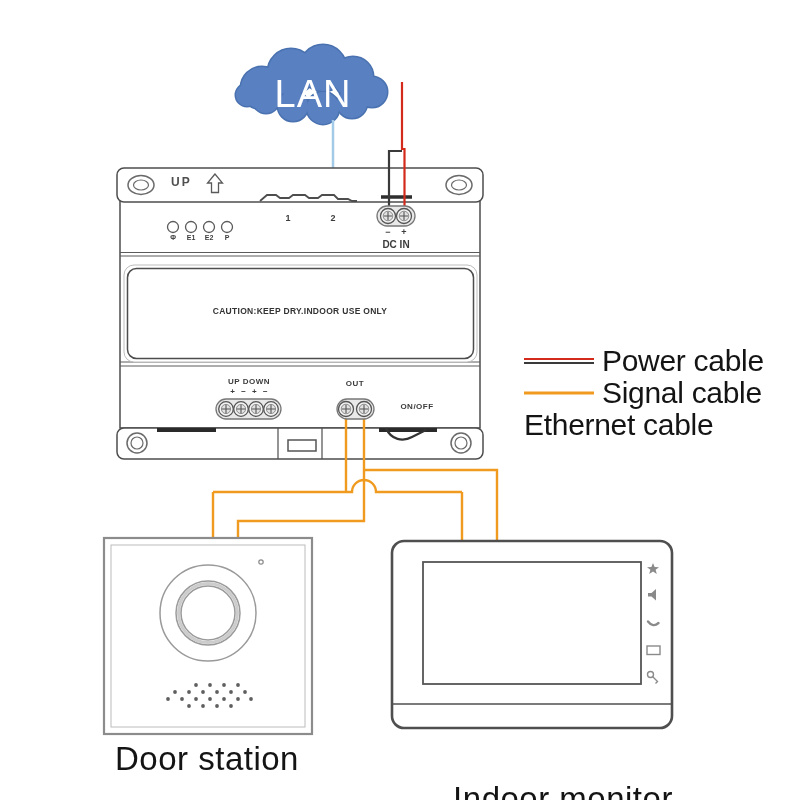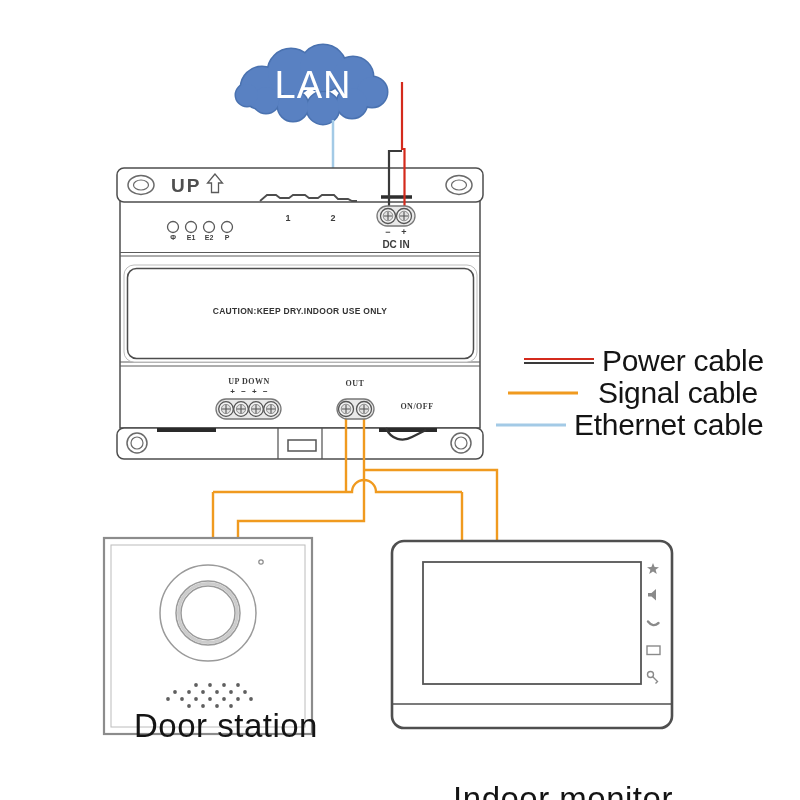--- a/index.html
+++ b/index.html
@@ -1,26 +1,26 @@
 <!DOCTYPE html>
 <html><head>
 <meta charset="utf-8">
 <style>
   html,body{margin:0;padding:0;background:#ffffff;}
   .canvas{position:relative;width:800px;height:800px;background:#ffffff;overflow:hidden;
           font-family:"Liberation Sans", sans-serif;}
   .art{position:absolute;left:0;top:0;}
   .t{position:absolute;white-space:nowrap;color:#3a3a3a;}
   .tc{transform:translateX(-50%);text-align:center;}
-  .lan{font-size:38px;color:#ffffff;font-weight:400;letter-spacing:1px;}
-  .up-lbl{font-size:19px;font-weight:bold;color:#4f4f4f;letter-spacing:2px;}
+  .lan{font-size:38px;color:#ffffff;font-weight:400;letter-spacing:1px;margin-top:9px;}
+  .up-lbl{font-size:12px;font-weight:bold;color:#4f4f4f;letter-spacing:2px;}
   .tiny{font-size:7px;font-weight:bold;color:#3c3c3c;}
   .port{font-size:9px;font-weight:bold;color:#3c3c3c;}
   .pol{font-size:9px;font-weight:bold;color:#3c3c3c;}
-  .panel-lbl{font-size:8px;font-weight:bold;color:#3c3c3c;letter-spacing:.5px;font-family:Liberation Serif, serif;}
+  .panel-lbl{font-size:8px;font-weight:bold;color:#3c3c3c;letter-spacing:.5px;}
   .caution{font-size:8.5px;font-weight:bold;color:#333;letter-spacing:.3px;}
   .devlbl{font-size:33px;color:#141414;letter-spacing:.5px;}
   .legend-row{position:absolute;display:flex;align-items:center;height:32px;}
   .legend-row svg{display:block;margin-right:8px;}
   .legend-lbl{font-size:30px;line-height:32px;color:#141414;letter-spacing:-0.3px;text-align:right;}
 </style>
 </head>
 <body>
 
 <div class="canvas">
@@ -251,29 +251,29 @@
 
 <div class="t tc panel-lbl" style="left:417px;top:402px;text-align:center;">ON/OFF</div>
 
 <div class="legend-row" style="left:524px;top:345px;">
   <svg width="70" height="8">
     <line x1="0" y1="2" x2="70" y2="2" stroke-width="2" stroke="#d42a1c"></line>
     <line x1="0" y1="6" x2="70" y2="6" stroke-width="2" stroke="#3a3a3a"></line>
   </svg>
   <span class="legend-lbl">Power cable</span>
 </div>
-<div class="legend-row" style="left:508px;top:377px;gap:12px;">
+<div class="legend-row" style="left:524px;top:377px;">
   <svg width="70" height="8">
     <line x1="0" y1="4" x2="70" y2="4" stroke-width="3" stroke="#f09a1f"></line>
   </svg>
   <span class="legend-lbl">Signal cable</span>
 </div>
-<div class="legend-row" style="left:496px;top:409px;">
+<div class="legend-row" style="left:524px;top:409px;flex-direction:column;">
   <svg width="70" height="8">
     <line x1="0" y1="4" x2="70" y2="4" stroke-width="3" stroke="#a3cae6"></line>
   </svg>
   <span class="legend-lbl">Ethernet cable</span>
 </div>
 
-<div class="t tc devlbl" style="left:207px;top:707px;margin-left:19px;">Door station</div>
+<div class="t tc devlbl" style="left:207px;top:740px;">Door station</div>
 <div class="t tc devlbl" style="left:563px;top:740px;margin-top:40px;">Indoor monitor</div>
 
 </div>
 
 </body></html>

